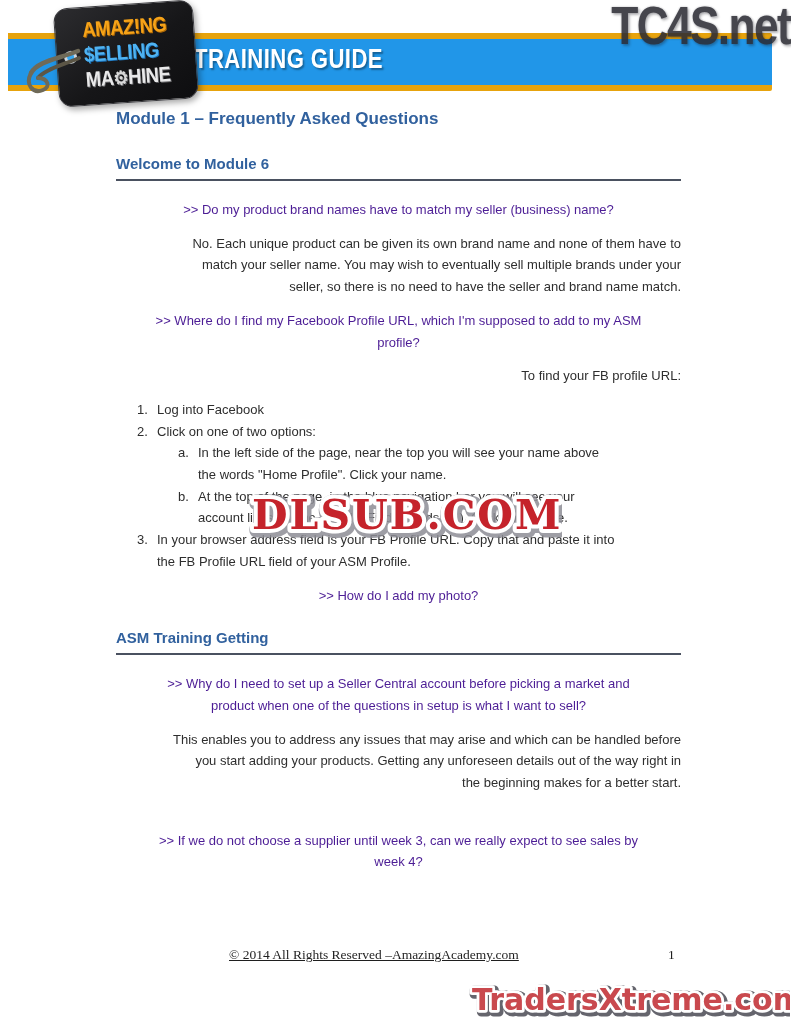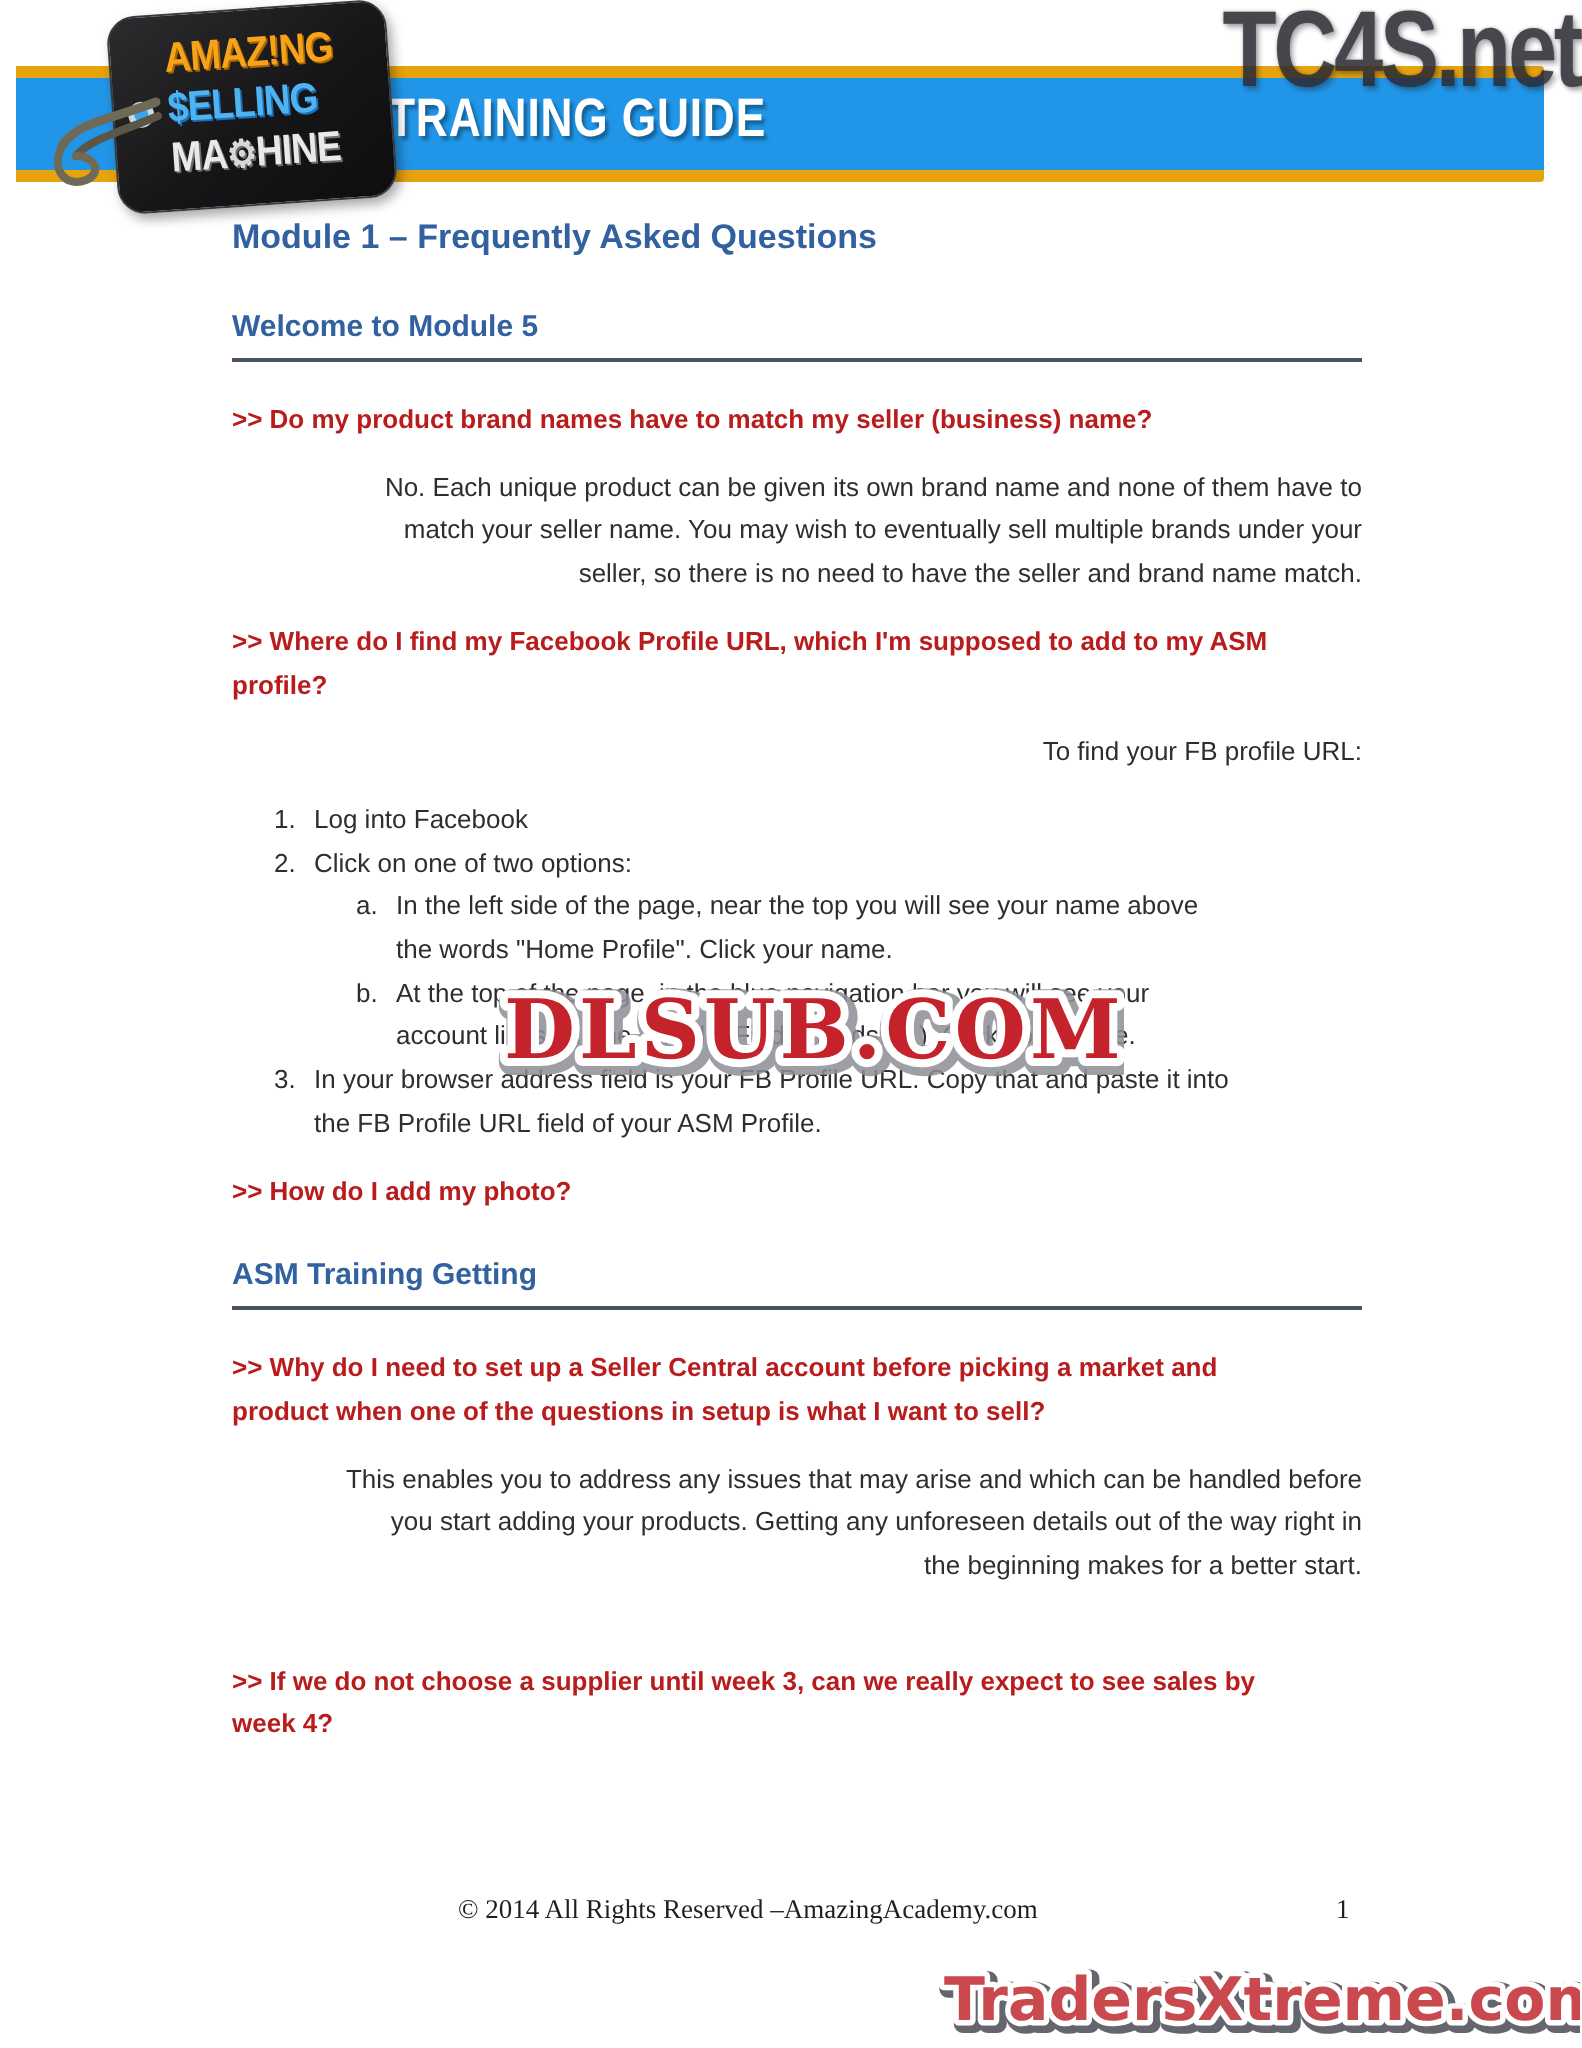--- a/index.html
+++ b/index.html
@@ -60,34 +60,34 @@
   .wm-dlsub { position:absolute; left:244px; top:484px; z-index:50; }
   .wm-traders { position:absolute; left:468px; top:976px; z-index:50; }
 
   
   .content { position:absolute; left:116px; top:106px; width:565px; z-index:5;
     font-size:13px; line-height:21.7px; }
   h1.doc-title { font-size:17px; line-height:26px; color:#31619e; font-weight:bold;
     margin:0 0 22px 0; }
   h2.sec-head { font-size:15px; line-height:20px; color:#31619e; font-weight:bold;
     margin:22px 0 18px 0; padding-bottom:5px; border-bottom:2px solid #4a5160; }
-  .q { font-weight:bold; color:#b91c1c; margin:0 0 12px 0; white-space:pre-line; }
+  .q { font-weight:normal; color:#4c1d95; margin:0 0 12px 0; white-space:pre-line;text-align:center; }
   .a { margin:0 0 12px 0; white-space:pre-line;text-align:right; }
   .list { margin:0 0 12px 0; }
   .li { display:flex; }
   .li.lvl1 { margin-left:21px; }
   .li.lvl2 { margin-left:62px; }
   .li .marker { flex:0 0 20px; }
   .li .li-text { flex:1; white-space:pre-line; }
   .mt-extra { margin-top:36px; }
 
   
   .footer { position:absolute; left:0; top:947px; width:791px; height:18px; z-index:5;
     font-family:"Liberation Serif", serif; font-size:13.5px; color:#1f1f1f; }
-  .footer .copyright { position:absolute; left:229px; top:0; }
+  .footer .copyright { position:absolute; left:229px; top:0;text-decoration:underline; }
   .footer .pagenum { position:absolute; left:668px; top:0; }
 </style>
 </head>
 <body>
 
 <div class="page">
 
   <div class="banner"></div>
   <div class="banner-title">TRAINING GUIDE</div>
 
@@ -105,21 +105,21 @@
       <path d="M57 15 C 38 23, 22 27, 16 35" fill="none" stroke="#5c5646" stroke-width="4" stroke-linecap="round"></path>
       <path d="M9 30 C 3 42, 11 51, 21 47 C 29 44, 26 35, 16 35" fill="none" stroke="#6f6a58" stroke-width="4" stroke-linecap="round"></path>
     </svg>
   </div>
 
   <div class="wm-tc4s">TC4S.net</div>
 
   <div class="content">
     <h1 class="doc-title">Module 1 – Frequently Asked Questions</h1>
 
-    <h2 class="sec-head">Welcome to Module 5</h2>
+    <h2 class="sec-head">Welcome to Module 6</h2>
 
     <p class="q">&gt;&gt; Do my product brand names have to match my seller (business) name?</p>
     <p class="a">No.  Each unique product can be given its own brand name and none of them have to
 match your seller name. You may wish to eventually sell multiple brands under your
 seller, so there is no need to have the seller and brand name match.</p>
 
     <p class="q">&gt;&gt; Where do I find my Facebook Profile URL, which I'm supposed to add to my ASM
 profile?</p>
     <p class="a">To find your FB profile URL:</p>
 

